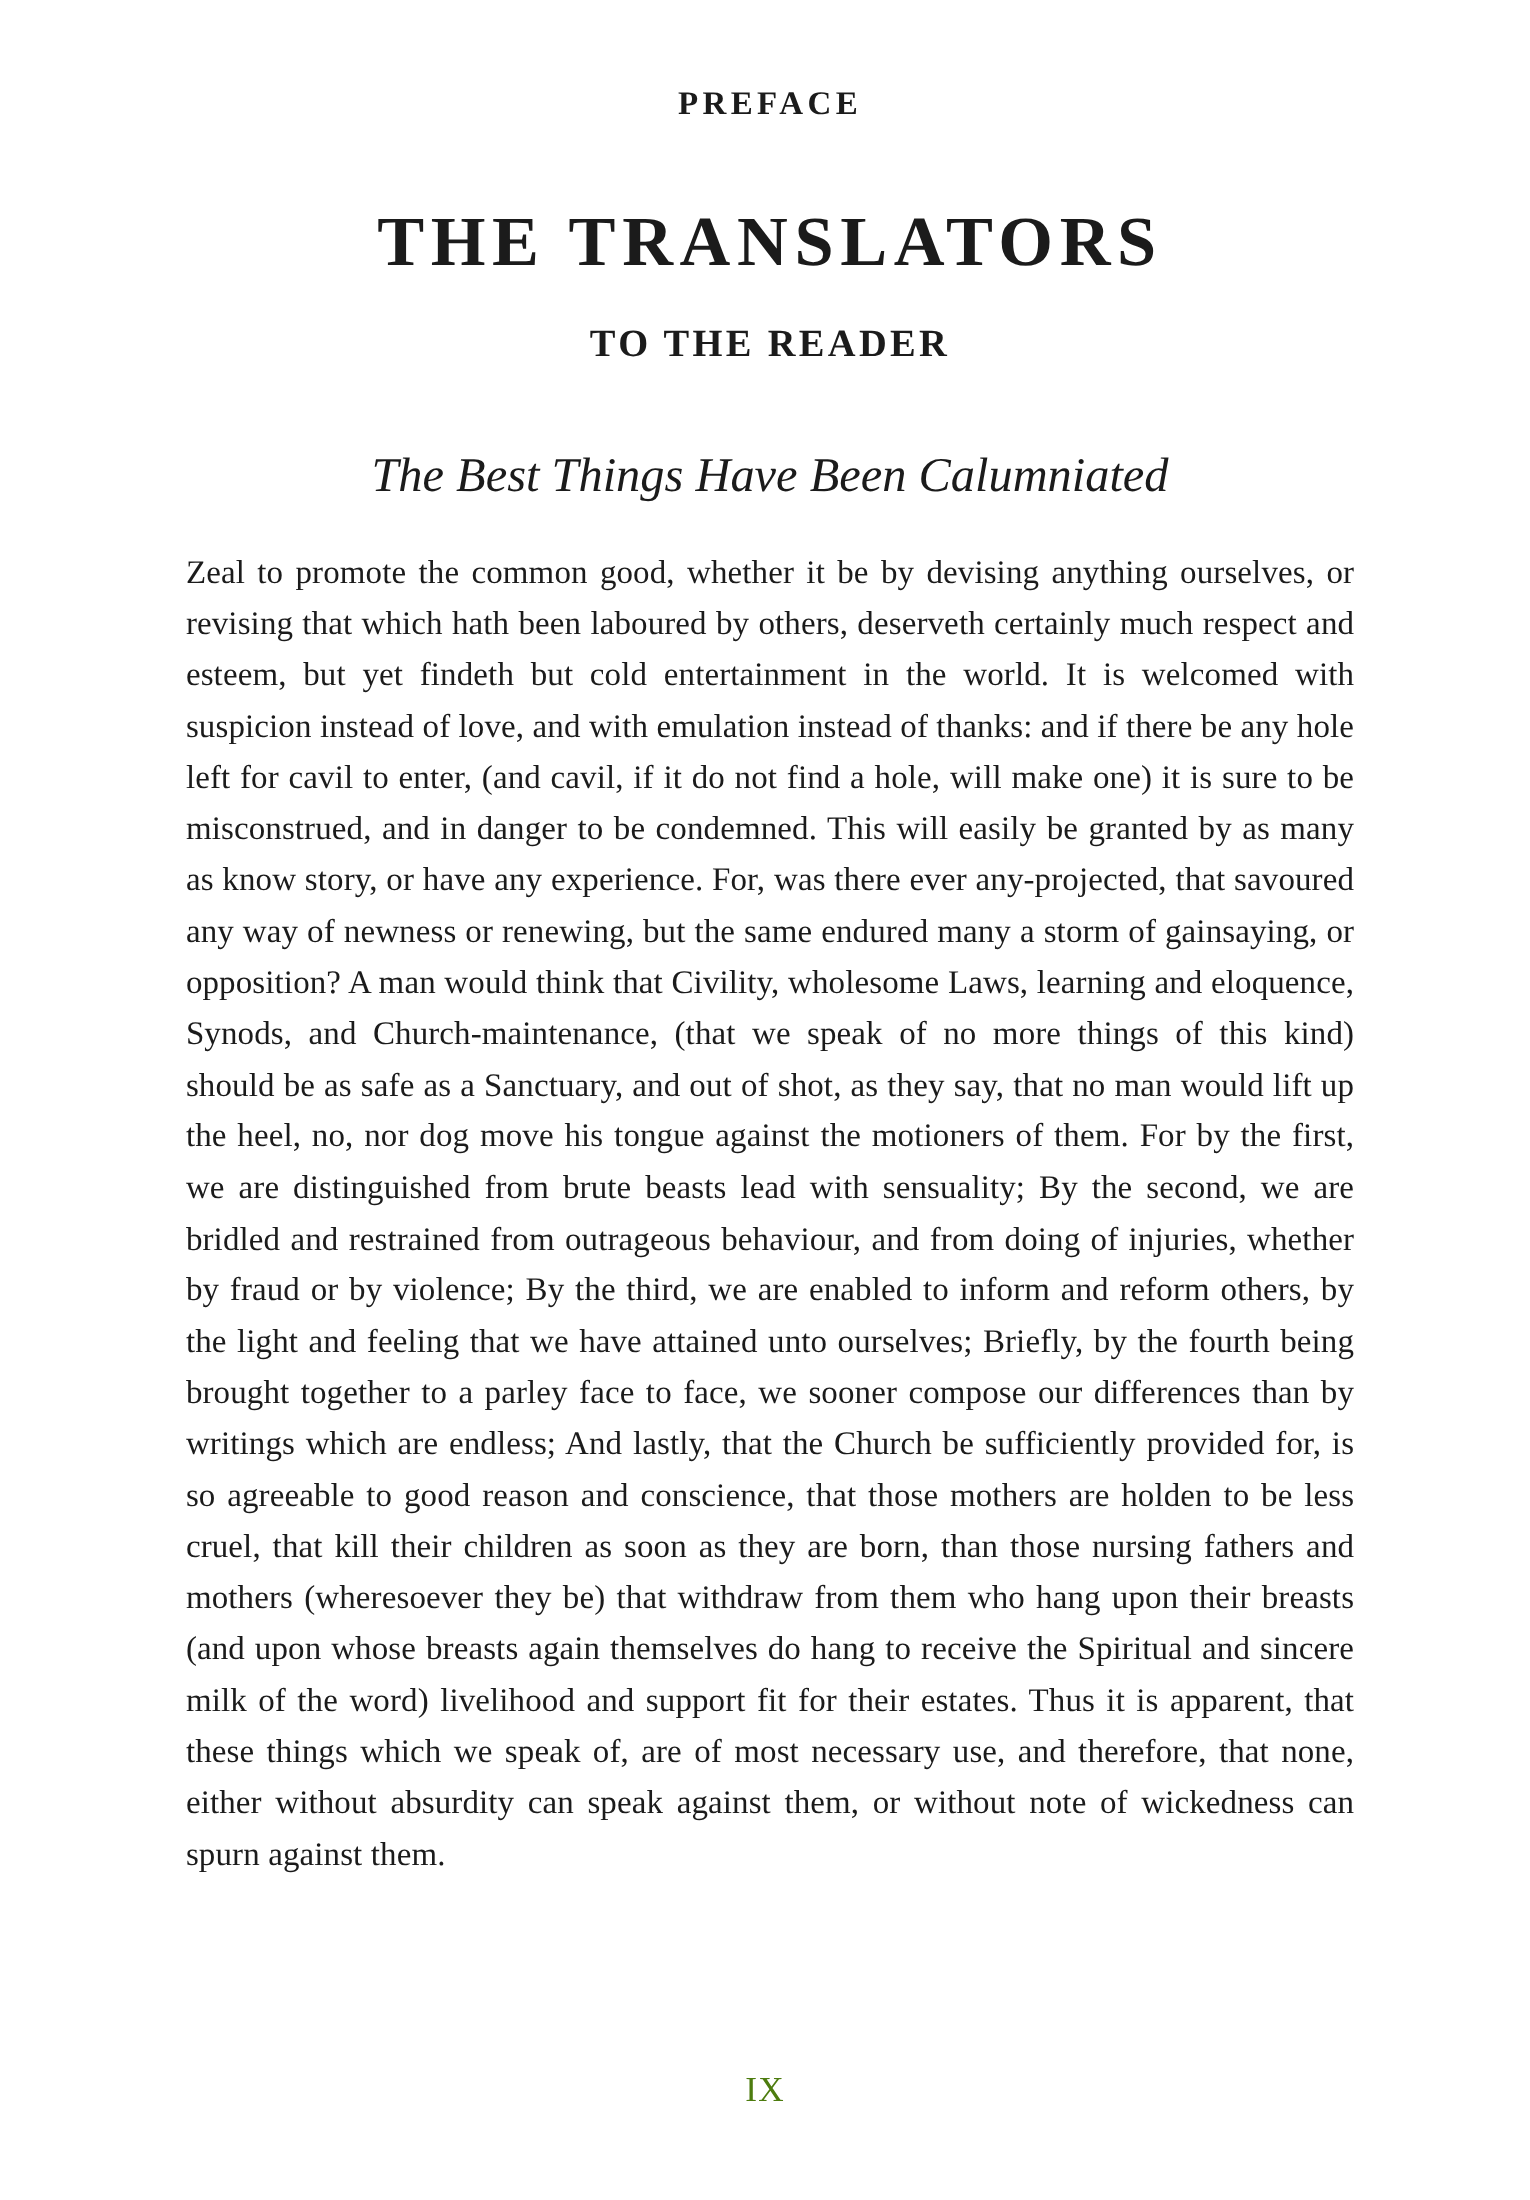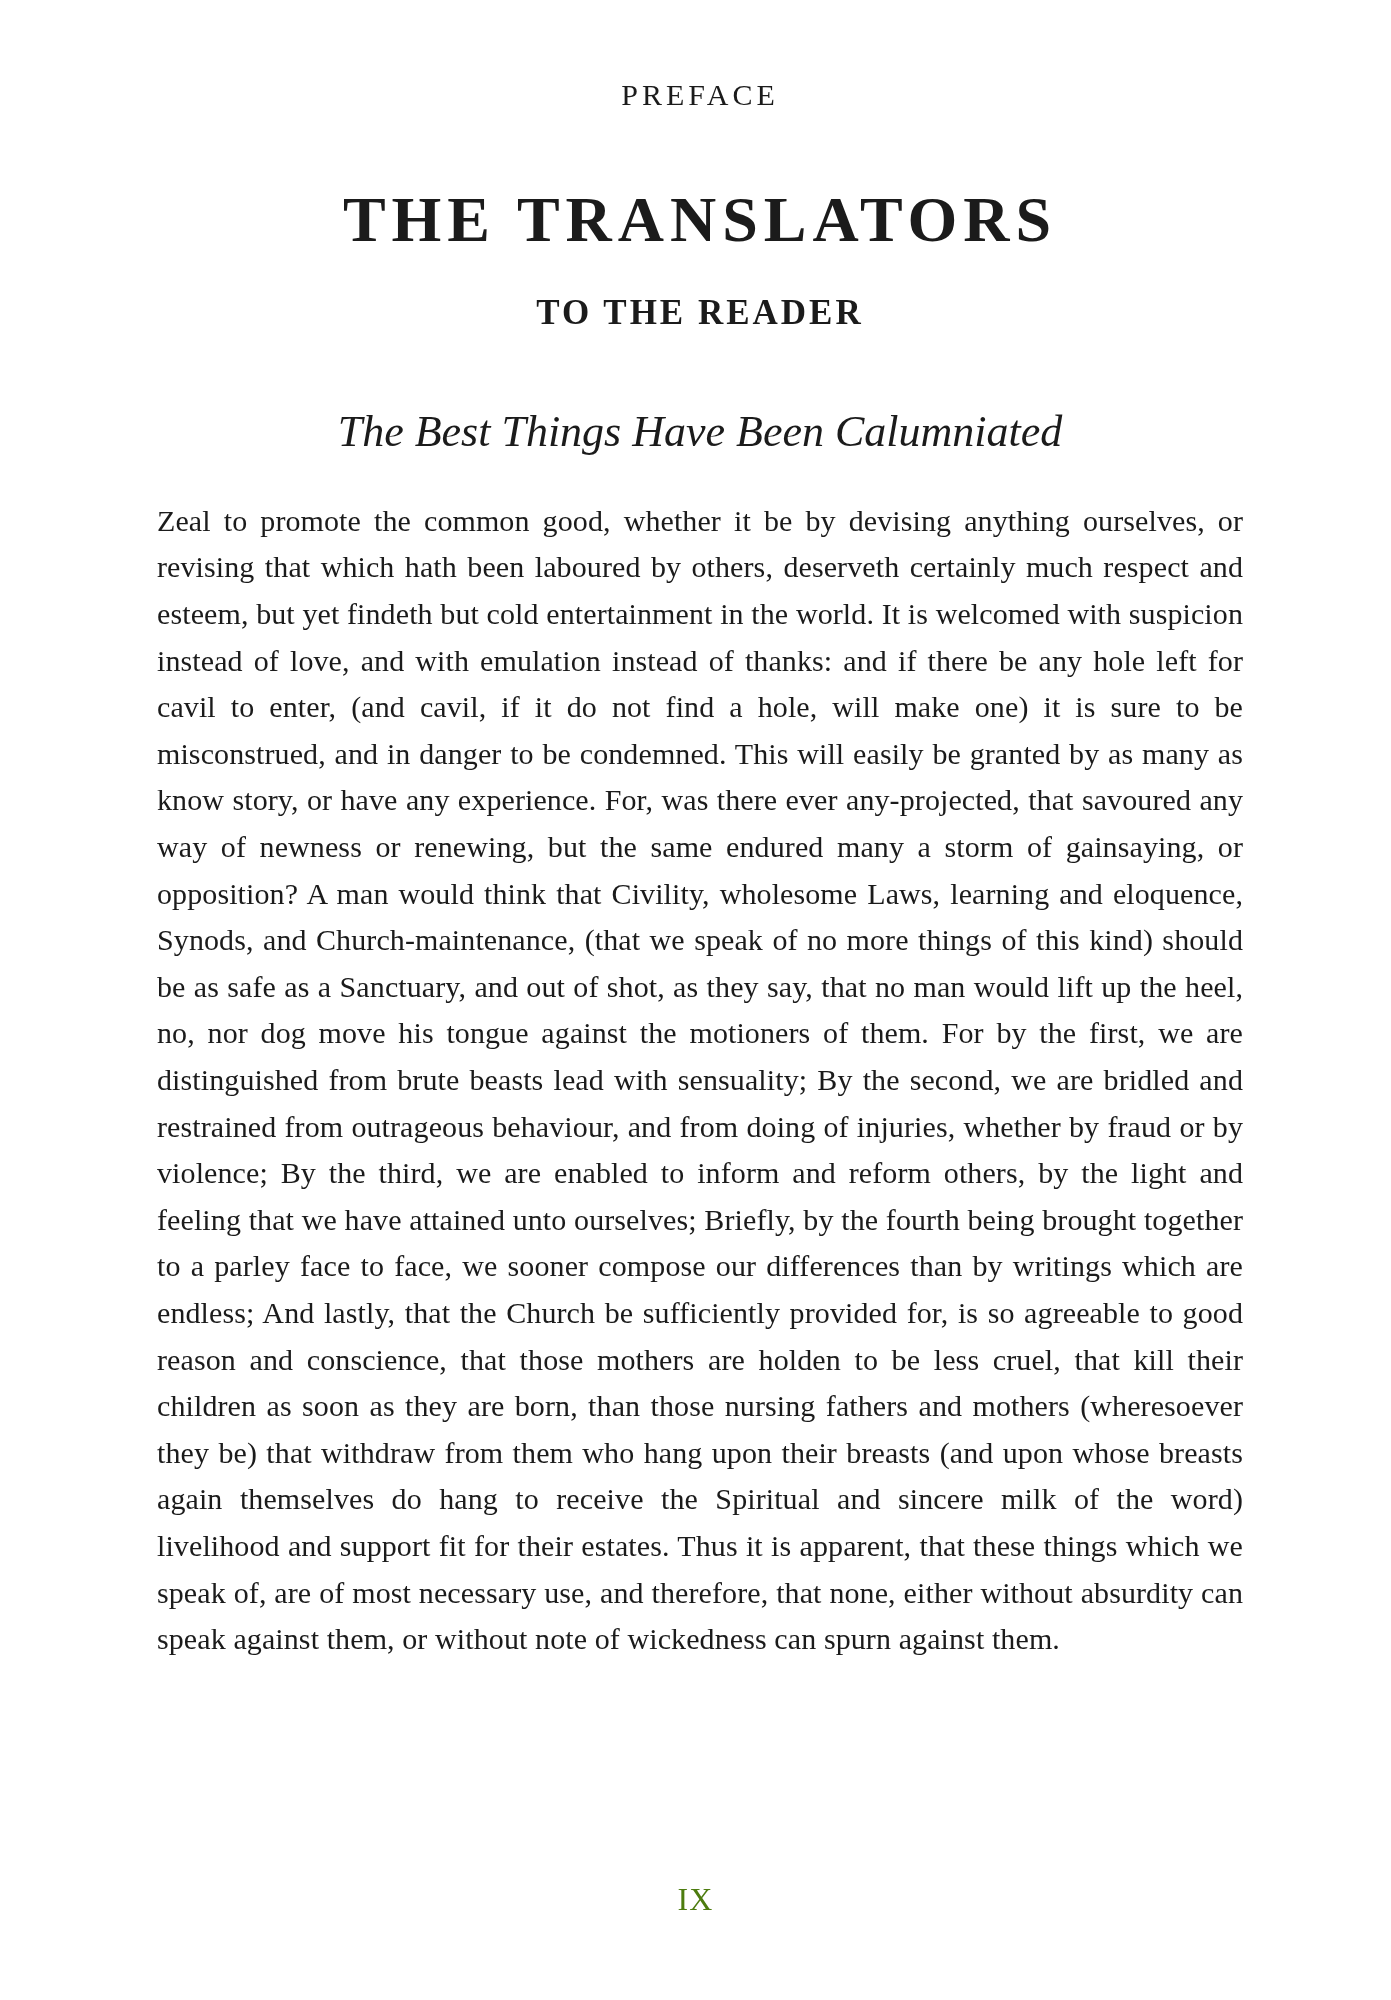--- a/index.html
+++ b/index.html
@@ -15,21 +15,21 @@
   .content {
     position: absolute;
     left: 157px;
     right: 148px;
     top: 0;
   }
   .kicker {
     margin-top: 80px;
     text-align: center;
     font-size: 30px;
-    font-weight: normal;
+    font-weight: bold;
     letter-spacing: 4px;
     line-height: 1;
   }
   .title {
     margin-top: 78px;
     text-align: center;
     font-size: 64px;
     font-weight: bold;
     letter-spacing: 6px;
     line-height: 1;
@@ -47,21 +47,21 @@
     text-align: center;
     font-style: italic;
     font-weight: normal;
     font-size: 44px;
     line-height: 1;
   }
   .body-text {
     margin-top: 26px;
   }
   .body-text p {
-    margin: 0;
+    margin: 12px;
     font-size: 30px;
     line-height: 46.6px;
     text-align: justify;
     letter-spacing: 0.1px;
   }
   .body-text p + p {
     margin-top: 14px;
   }
   .page-number {
     position: absolute;

